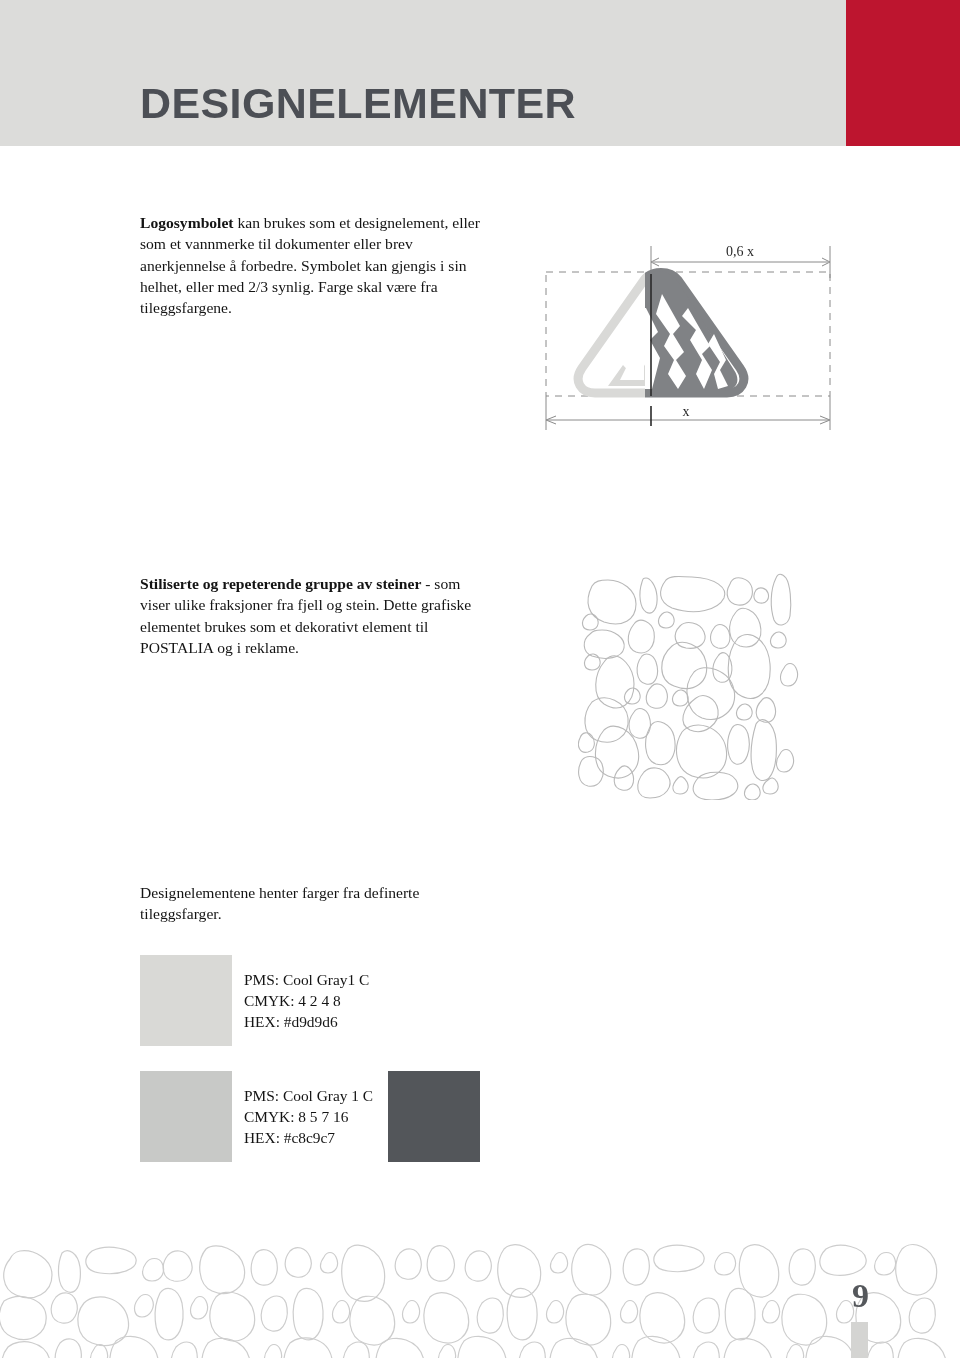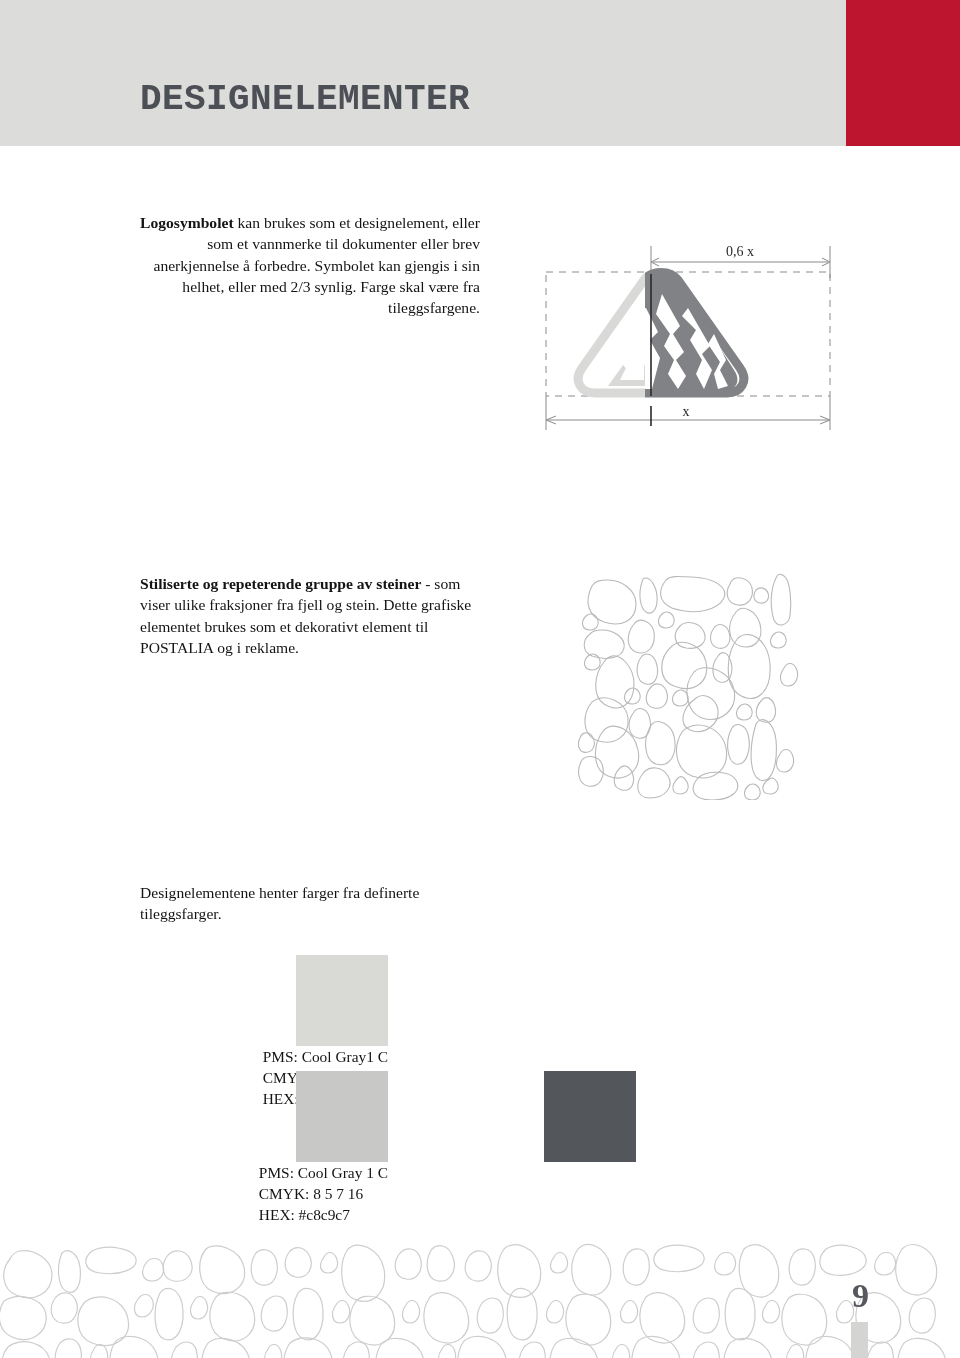--- a/index.html
+++ b/index.html
@@ -25,38 +25,38 @@
   }
   #header-red-block {
     position: absolute;
     left: 846px; top: 0;
     width: 114px; height: 146px;
     background: #bd152f;
   }
   #page-title {
     position: absolute;
     left: 140px; top: 79px;
-    font-size: 36px;
+    font-size: 43px;
     font-weight: bold;
     letter-spacing: 0.4px;
     color: #4c4f55;
-    font-family: Liberation Mono, monospace;
+    font-family: Liberation Sans, sans-serif;
     white-space: nowrap;
   }
 
   
   .body-copy {
     position: absolute;
     font-size: 15.6px;
     line-height: 21.3px;
     color: #141414;
   }
   .body-copy b { font-weight: bold; }
 
-  #intro-text { left: 140px; top: 212px; width: 340px; text-align: right; }
+  #intro-text { left: 140px; top: 212px; width: 340px; }
   #stones-text { left: 140px; top: 573px; width: 345px; }
   #colors-text { left: 140px; top: 882px; width: 360px; }
 
   
   #logo-diagram {
     position: absolute;
     left: 534px; top: 234px;
     width: 300px; height: 205px;
   }
   #logo-diagram svg { display: block; }
@@ -75,22 +75,22 @@
     left: 140px; top: 955px;
     width: 560px;
   }
   .swatch-row {
     display: flex;
     flex-direction: row;
     margin-bottom: 25px;
   }
   .swatch-cell {
     display: flex;
-    flex-direction: column;
-    align-items: flex-end;
+    flex-direction: row;
+    align-items: center;
     width: 248px;
     height: 91px;
   }
   .swatch-chip {
     width: 92px;
     height: 91px;
     flex: 0 0 auto;
   }
   .swatch-info {
     margin-left: 12px;

